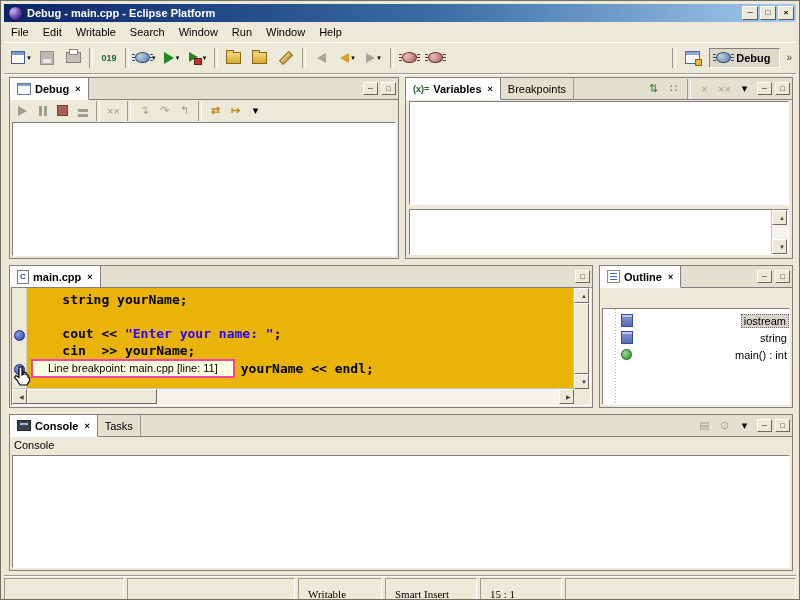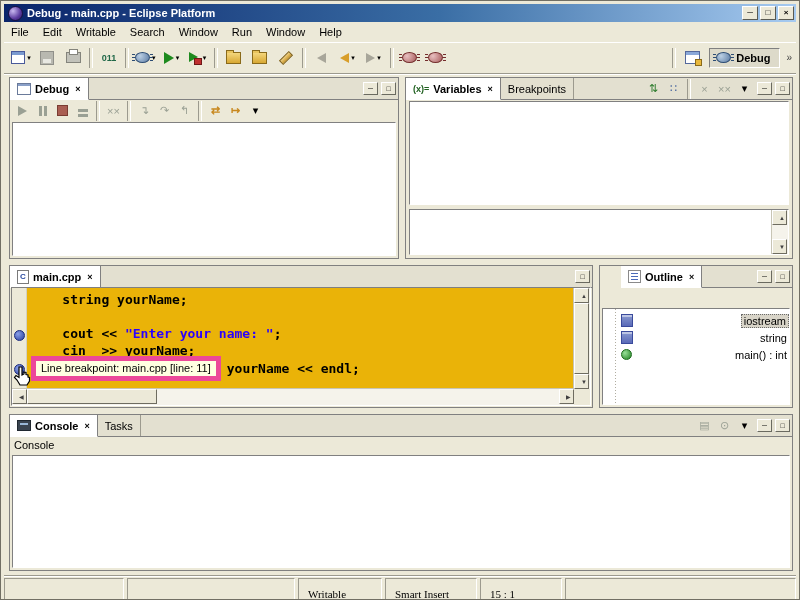--- a/index.html
+++ b/index.html
@@ -56,21 +56,21 @@
   .ic-persp::after{content:"";position:absolute;right:-3px;bottom:-3px;width:5px;height:5px;background:#e8b83c;border:1px solid #8a6a1a;}
   .persp-toggle{display:flex;align-items:center;gap:5px;padding:3px 9px 3px 6px;margin-left:4px;
     border:1px solid;border-color:#808080 #fff #fff #808080;background:#DDDACA;font-weight:bold;}
   .overflow{font-size:10px;color:#404040;margin-left:6px;}
 
   
   .panel{position:absolute;background:#ECE9D8;border:1px solid #808080;box-sizing:border-box;}
   .panel-debug{left:8px;top:76px;width:390px;height:182px;}
   .panel-vars{left:404px;top:76px;width:388px;height:182px;}
   .panel-editor{left:8px;top:264px;width:584px;height:143px;}
-  .panel-outline{left:598px;top:264px;width:194px;height:143px;padding-left:21px;}
+  .panel-outline{left:598px;top:264px;width:194px;height:143px;}
   .panel-console{left:8px;top:413px;width:784px;height:157px;}
 
   .tabrow{position:relative;height:21px;background:#E3E0D0;border-bottom:1px solid #808080;display:flex;align-items:stretch;}
   .tab{display:flex;align-items:center;gap:4px;padding:0 7px;border-right:1px solid #9C9A8E;}
   .tab.active{background:#fff;border-right:1px solid #808080;margin-bottom:-1px;border-bottom:1px solid #fff;font-weight:bold;}
   .tabx{font-size:9px;font-weight:bold;margin-left:2px;}
   .tab-tools{margin-left:auto;display:flex;align-items:center;padding-right:2px;gap:1px;}
   .mini{width:15px;height:13px;background:#ECE9D8;border:1px solid;border-color:#fff #6a6a60 #6a6a60 #fff;
     font-size:7px;line-height:11px;text-align:center;margin-left:2px;padding:0;}
   .viewbar{height:21px;display:flex;align-items:center;gap:1px;padding:0 3px;}
@@ -100,22 +100,22 @@
   .editor-body{position:absolute;top:21px;left:1px;right:1px;bottom:1px;background:#eab308;border:1px solid;border-color:#808080 #fff #fff #808080;}
   .marker-bar{position:absolute;left:0;top:0;bottom:16px;width:14px;background:#ECE9D8;border-right:1px solid #d4d1c1;}
   .bp{position:absolute;left:2px;width:9px;height:9px;border-radius:50%;border:1px solid #1a2a7e;
     background:radial-gradient(circle at 3px 3px,#8aa0e8,#2a3f9e);}
   .bp1{top:42px;} .bp2{top:76px;}
   .code{position:absolute;left:15px;top:0;right:16px;bottom:16px;overflow:hidden;padding:4px 0 0 4px;}
   .codeline{height:17px;line-height:17px;white-space:pre;font:bold 13px "DejaVu Sans Mono",monospace;color:#000;}
   .str{color:#2A00FF;}
   .l5{display:flex;align-items:center;white-space:normal;}
   .l5 .codetext{white-space:pre;font:bold 13px "DejaVu Sans Mono",monospace;}
-  .tooltip{font:normal 11px "Liberation Sans",sans-serif;background:#FFFFE1;border:5px solid #ec4899;
-    padding:0 5px;height:15px;line-height:14px;margin-right:6px;white-space:nowrap;}
+  .tooltip{font:normal 11px "Liberation Sans",sans-serif;background:#FFFFE1;border:2px solid #ec4899;
+    padding:0 15px;height:15px;line-height:14px;margin-right:6px;white-space:nowrap;}
   .vscroll{position:absolute;right:0;top:0;bottom:16px;width:16px;background:#F5F3EB;border-left:1px solid #c8c5b5;}
   .vthumb{position:absolute;left:0;top:15px;bottom:15px;width:15px;background:#ECE9D8;border:1px solid;border-color:#fff #6e6c60 #6e6c60 #fff;box-sizing:border-box;}
   .hscroll{position:absolute;left:0;right:16px;bottom:0;height:16px;background:#F5F3EB;border-top:1px solid #c8c5b5;}
   .hthumb{position:absolute;top:0;left:15px;width:130px;height:15px;background:#ECE9D8;border:1px solid;border-color:#fff #6e6c60 #6e6c60 #fff;box-sizing:border-box;}
   .corner{position:absolute;right:0;bottom:0;width:16px;height:16px;background:#ECE9D8;}
   .cursor{position:absolute;left:1px;top:78px;z-index:9;}
 
   
   .ic-outline{width:11px;height:11px;background:#fff;border:1px solid #8a8a8a;}
   .ic-outline::before{content:"";position:absolute;left:2px;right:2px;top:2px;height:1px;background:#4a6ab8;box-shadow:0 3px 0 #4a6ab8,0 6px 0 #4a6ab8;}
@@ -177,21 +177,21 @@
       <span class="dd">▾</span>
     </div>
     <div class="tbtn">
         <span class="ic ic-save"></span>
       </div>
     <div class="tbtn">
         <span class="ic ic-print"></span>
       </div>
     <div class="sep"></div>
     <div class="tbtn">
-        <span class="ic-010">011</span>
+        <span class="ic-010">019</span>
       </div>
     <div class="sep"></div>
     <div class="tbtn">
       <span class="ic ic-bug"></span>
       <span class="dd">▾</span>
     </div>
     <div class="tbtn">
       <span class="ic ic-run"></span>
       <span class="dd">▾</span>
     </div>

